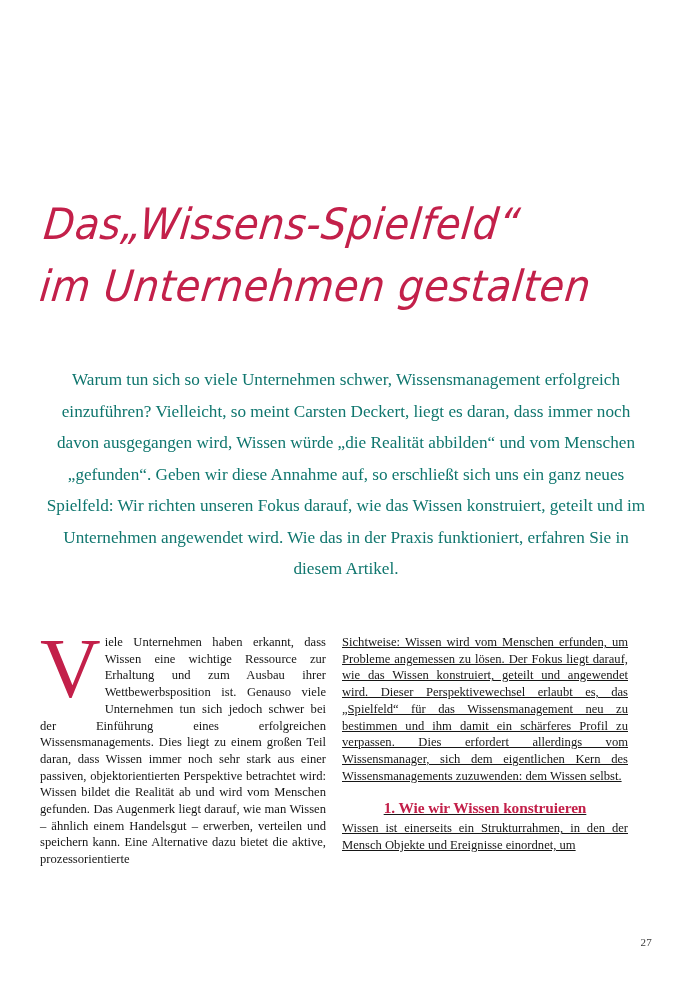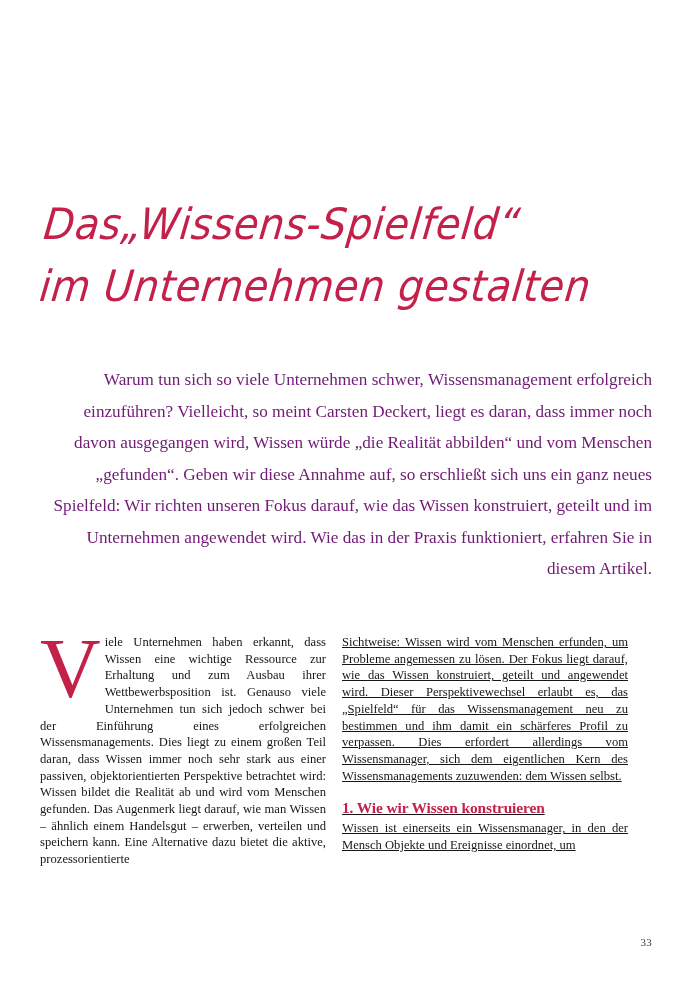--- a/index.html
+++ b/index.html
@@ -51,22 +51,22 @@
   }
 
   
   .intro {
     position: absolute;
     left: 40px;
     top: 364px;
     width: 612px;
     font-size: 17.2px;
     line-height: 31.5px;
-    text-align: right;
-    color: #701a75;
+    text-align: center;
+    color: #0f766e;
     letter-spacing: 0.0px;
   }
 
   
   .columns {
     position: absolute;
     left: 40px;
     top: 634px;
     width: 612px;
     height: 256px;
@@ -102,21 +102,21 @@
     padding: 0;
   }
 
   
   .section-heading {
     color: #c3204a;
     font-weight: bold;
     font-size: 15.4px;
     line-height: 20px;
     margin: 14px 0 2px 0;
-    text-align: left;
+    text-align: center;
     letter-spacing: -0.1px;
   }
 
   .col .after-heading {
     margin-top: 0;
   }
 
   
   .folio {
     position: absolute;
@@ -144,20 +144,20 @@
 
     <div class="col left">
       <p><span class="dropcap">V</span><span>iele Unternehmen haben erkannt, dass Wissen eine wichtige Ressource zur Erhaltung und zum Ausbau ihrer Wettbewerbsposition ist. Genauso viele Unternehmen tun sich jedoch schwer bei der Einführung eines erfolgreichen Wissensmanagements. Dies liegt zu einem großen Teil daran, dass Wissen immer noch sehr stark aus einer passiven, objektorientierten Perspektive betrachtet wird: Wissen bildet die Realität ab und wird vom Menschen gefunden. Das Augenmerk liegt darauf, wie man Wissen – ähnlich einem Handelsgut – erwerben, verteilen und speichern kann. Eine Alternative dazu bietet die aktive, prozessorientierte</span></p>
     </div>
 
     <div class="col right">
       <p>Sichtweise: Wissen wird vom Menschen erfunden, um Probleme angemessen zu lösen. Der Fokus liegt darauf, wie das Wissen konstruiert, geteilt und angewendet wird. Dieser Perspektivewechsel erlaubt es, das „Spielfeld“ für das Wissensmanagement neu zu bestimmen und ihm damit ein schärferes Profil zu verpassen. Dies erfordert allerdings vom Wissensmanager, sich dem eigentlichen Kern des Wissensmanagements zuzuwenden: dem Wissen selbst.</p>
 
       <div class="section-heading">1. Wie wir Wissen konstruieren</div>
 
-      <p class="after-heading">Wissen ist einerseits ein Wissensmanager, in den der Mensch Objekte und Ereignisse einordnet, um</p>
+      <p class="after-heading">Wissen ist einerseits ein Strukturrahmen, in den der Mensch Objekte und Ereignisse einordnet, um</p>
     </div>
 
   </div>
 
-  <div class="folio">33</div>
+  <div class="folio">27</div>
 
 </div>
 
 </body></html>

